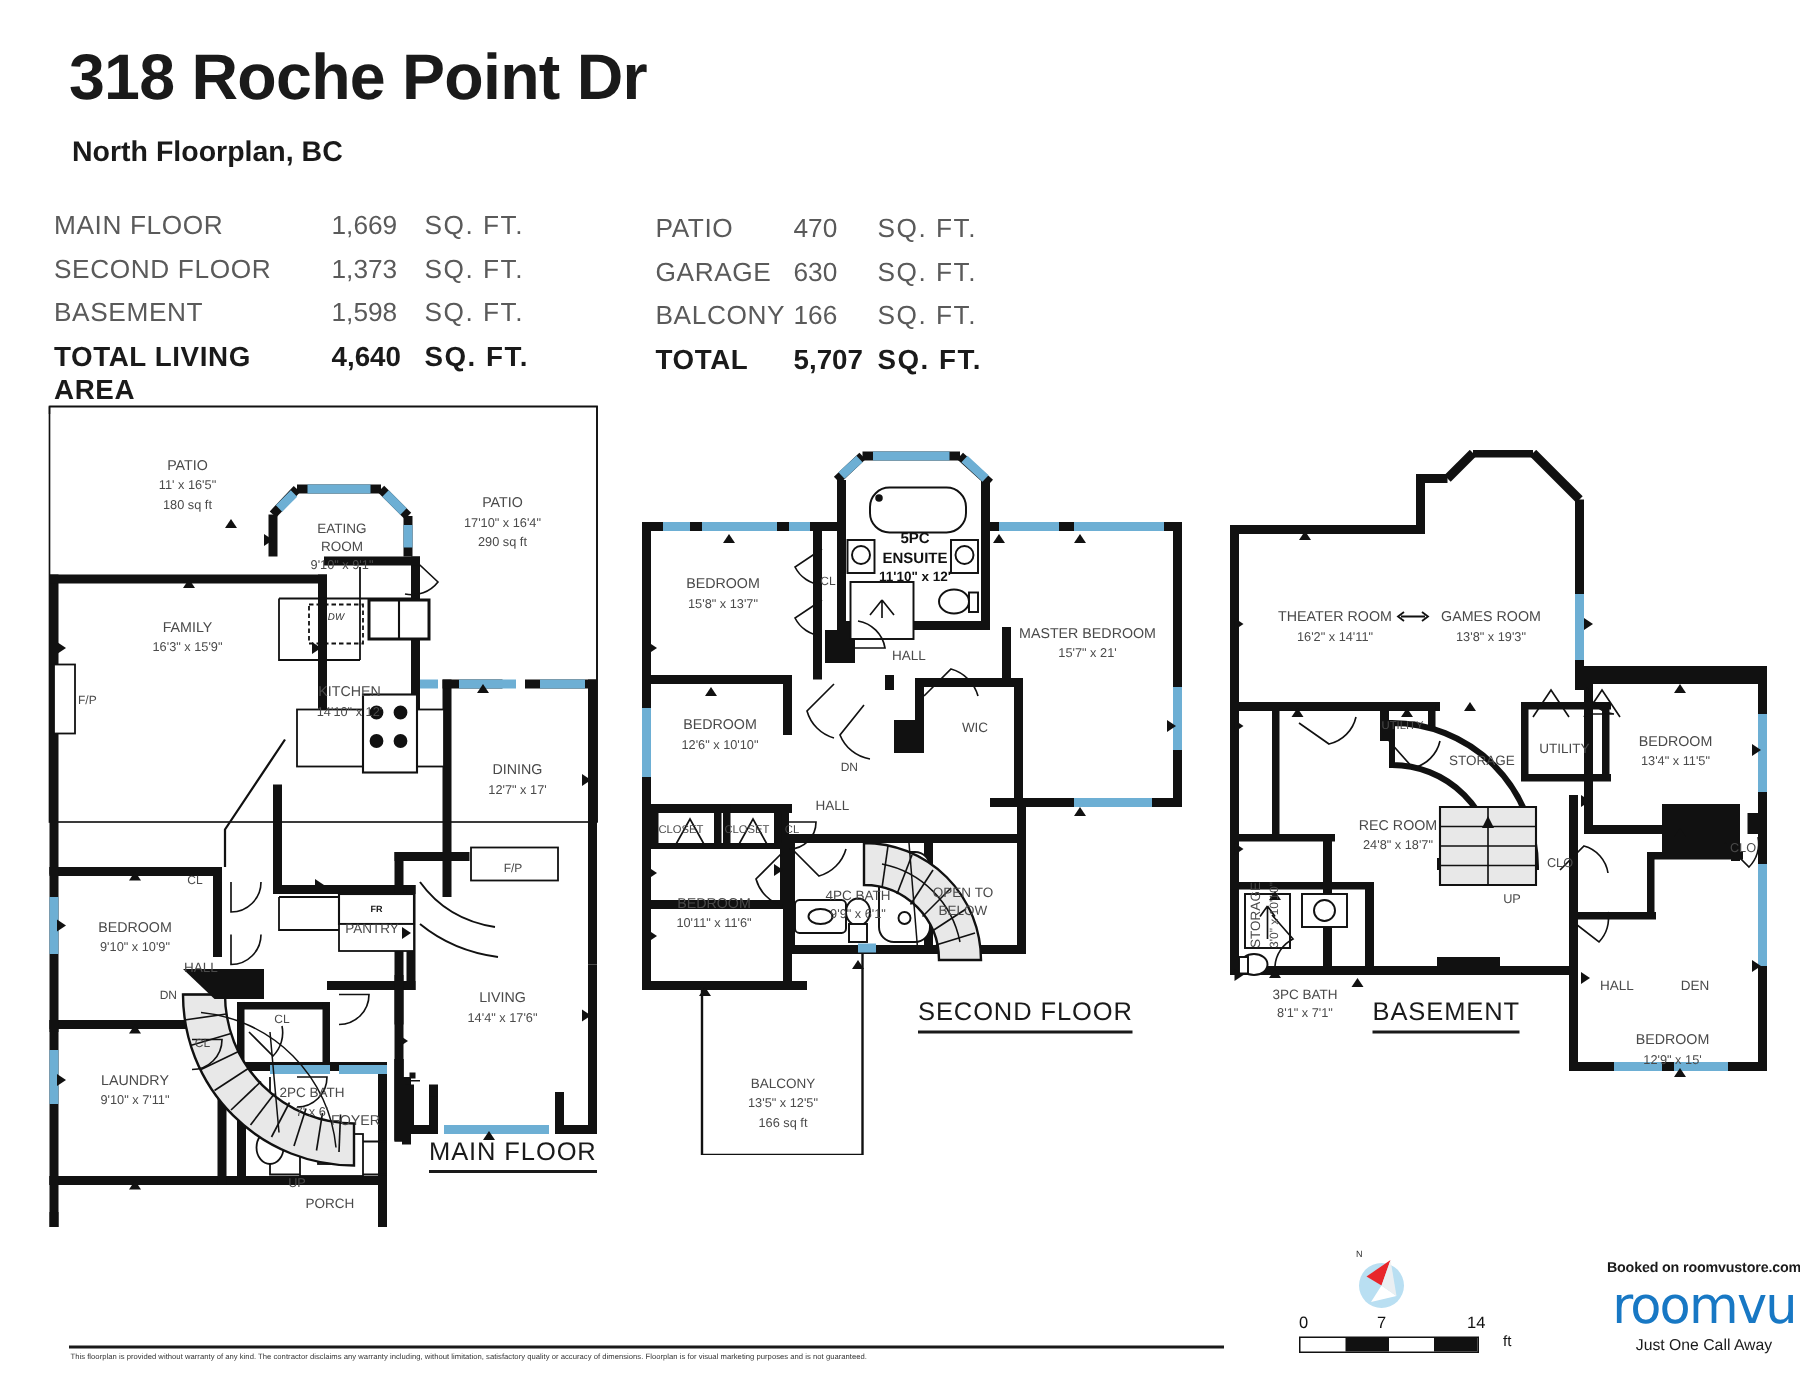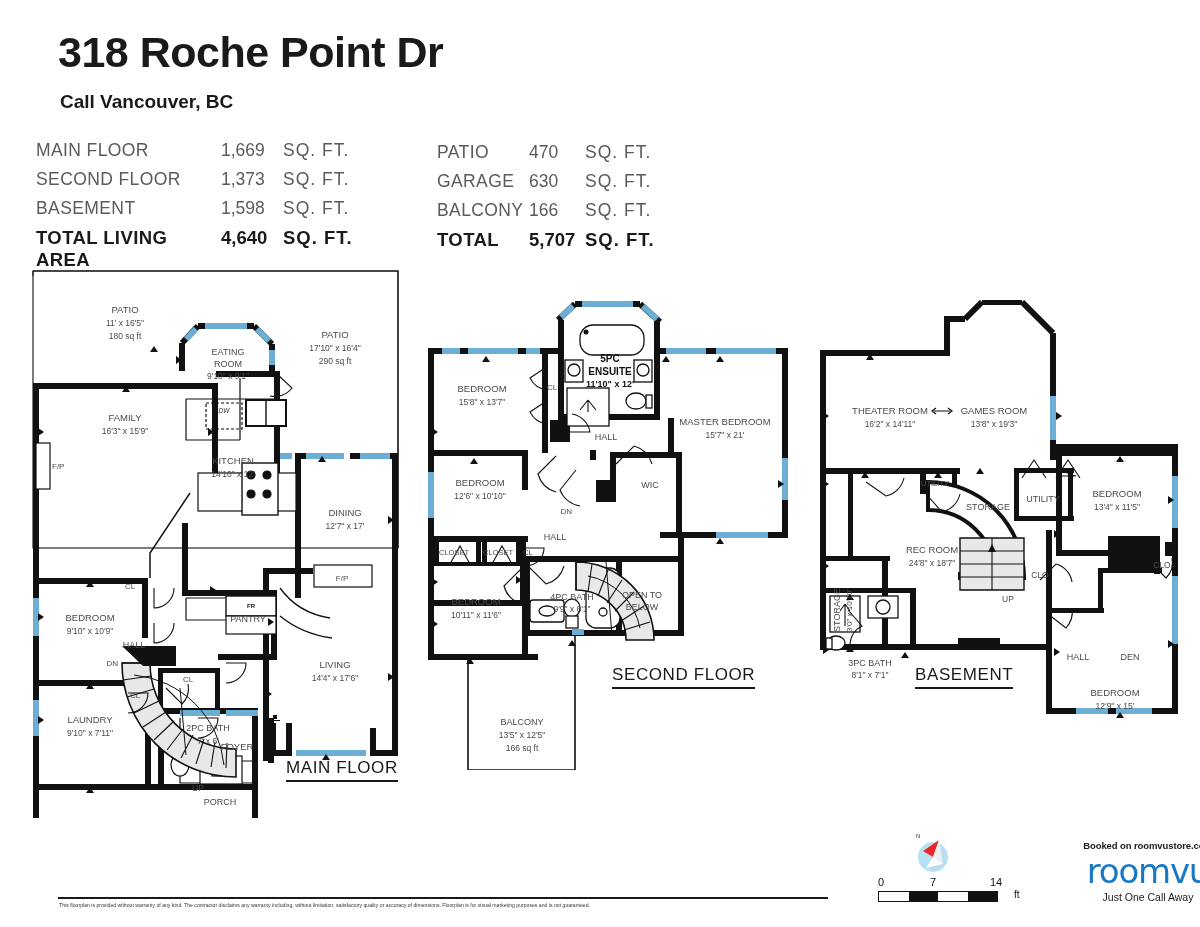--- a/index.html
+++ b/index.html
@@ -1,18 +1,18 @@
 <!DOCTYPE html>
 <html><head>
 <meta charset="utf-8">
 <style>
   html,body{margin:0;padding:0;background:#ffffff;}
   body{width:1200px;height:927px;position:relative;overflow:hidden;
        font-family:"Liberation Sans","DejaVu Sans",sans-serif;color:#111;}
-  .abs{position:absolute;margin-left:12px;}
+  .abs{position:absolute;}
 
   
   #title{left:46px;top:28px;font-size:43px;font-weight:700;letter-spacing:-0.5px;color:#1a1a1a;}
   #subtitle{left:48px;top:91px;font-size:19px;font-weight:700;color:#1a1a1a;}
 
   .stats{position:absolute;font-size:17.5px;color:#5a5a5a;}
   .stats .row{display:flex;align-items:baseline;height:29px;}
   .stats .lbl{letter-spacing:0.4px;}
   .stats .num{text-align:left;}
   .stats .unit{letter-spacing:1px;}
@@ -53,21 +53,21 @@
   #brandbox{left:1060px;top:840px;text-align:center;width:152px;}
   #booked{font-size:9.5px;color:#1a1a1a;font-weight:600;letter-spacing:-0.1px;}
   #roomvu{font-size:34px;color:#1878c4;font-weight:400;letter-spacing:-1.2px;line-height:1.05;margin-top:3px;
           font-family:"DejaVu Sans",sans-serif;}
   #tagline{font-size:10.5px;color:#1a1a1a;font-weight:400;margin-top:1px;}
 </style>
 </head>
 <body>
 
 <div class="abs" id="title">318 Roche Point Dr</div>
-<div class="abs" id="subtitle">Call Vancouver, BC</div>
+<div class="abs" id="subtitle">North Floorplan, BC</div>
 
 <div class="stats" id="stats-left">
   <div class="row">
     <span class="lbl">MAIN FLOOR</span>
     <span class="num">1,669</span>
     <span class="unit">SQ.  FT.</span>
   </div>
   <div class="row">
     <span class="lbl">SECOND FLOOR</span>
     <span class="num">1,373</span>

